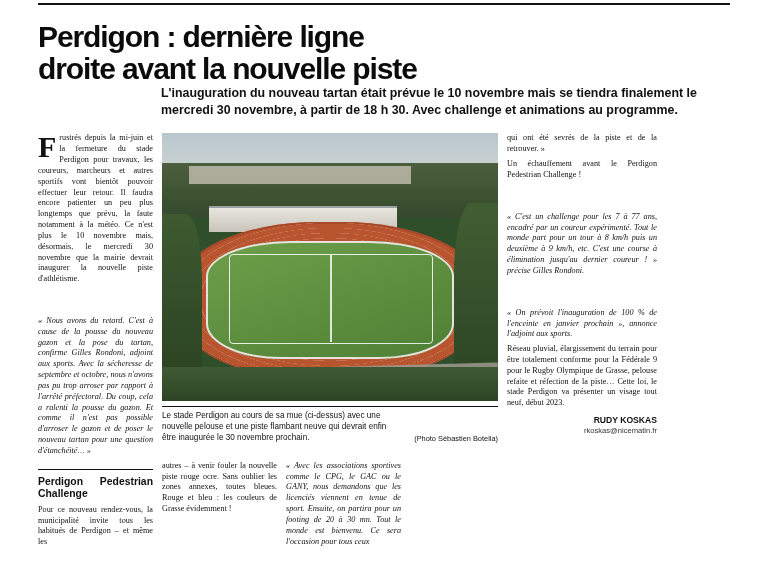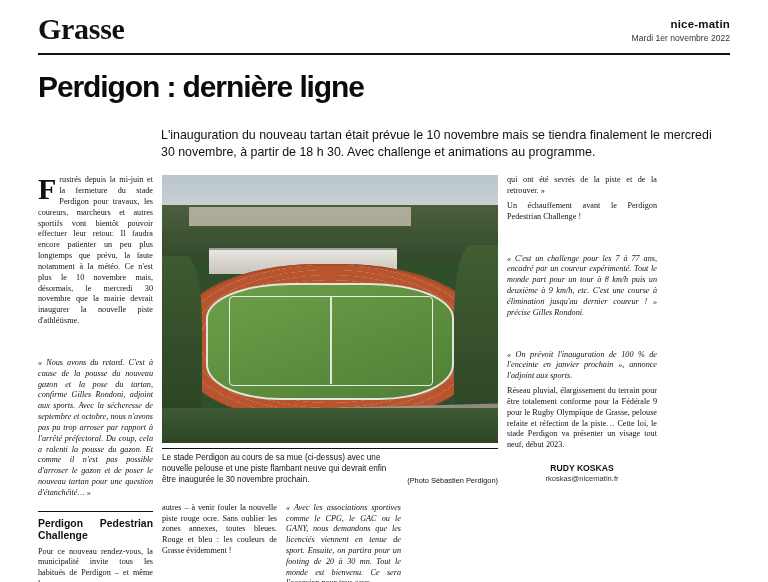--- a/index.html
+++ b/index.html
@@ -68,25 +68,25 @@
     line-height: 1.07;
     letter-spacing: -1.1px;
     color: #0b0b0b;
     margin-top: 16px;
     margin-bottom: 0;
   }
   .headline .line2 { display: block; }
 
   .standfirst {
     font-family: "Liberation Sans", sans-serif;
-    font-weight: normal;
+    font-weight: bold;
     font-size: 12.4px;
     line-height: 1.38;
     color: #111;
-    margin-top: 24px;
+    margin-top: 0;
     width: 565px;
     margin-left: 123px;
   }
 
   
   .content {
     display: flex;
     margin-top: 14px;
     gap: 9px;
   }
@@ -233,45 +233,39 @@
     color: #111;
     margin: 8px 0 5px 0;
     padding-top: 6px;
     border-top: 1.6px solid #111;
   }
   .cb { width: 115px; font-size: 8.2px; line-height: 1.32; text-align: justify; }
   .cb p { margin: 0 0 4px 0; }
   .cb p.italic { font-style: italic; }
 
   .byline {
-    margin-top: 12px;
-    text-align: center;
+    margin-top: 6px;
+    text-align: right;
     font-family: "Liberation Sans", sans-serif;
   }
   .byline .name { font-weight: bold; font-size: 8.6px; color: #111; }
   .byline .mail { font-size: 7.6px; color: #333; }
 
   .bottom-row { display: flex; gap: 9px; }
 </style>
 </head>
 <body>
 
 <div class="page">
 
-  <div class="masthead">
-    <div class="section-title">Grasse</div>
-    <div class="masthead-right">
-      <div class="brand">nice-matin</div>
-      <div class="issue-date">Mardi 1er novembre 2022</div>
-    </div>
-  </div>
   <div class="rule-thick"></div>
 
   <h1 class="headline">
     <span>Perdigon : dernière ligne</span>
+    <span class="line2">droite avant la nouvelle piste</span>
   </h1>
 
   <div class="standfirst">L'inauguration du nouveau tartan était prévue le 10 novembre mais se tiendra finalement le mercredi 30 novembre, à partir de 18 h 30. Avec challenge et animations au programme.</div>
 
   <div class="content">
 
     <div class="col col-left">
       <p class="dropcap">Frustrés depuis la mi-juin et la fermeture du stade Perdigon pour travaux, les coureurs, marcheurs et autres sportifs vont bientôt pouvoir effectuer leur retour. Il faudra encore patienter un peu plus longtemps que prévu, la faute notamment à la météo. Ce n'est plus le 10 novembre mais, désormais, le mercredi 30 novembre que la mairie devrait inaugurer la nouvelle piste d'athlétisme.</p>
       <p class="italic">« Nous avons du retard. C'est à cause de la pousse du nouveau gazon et la pose du tartan, confirme Gilles Rondoni, adjoint aux sports. Avec la sécheresse de septembre et octobre, nous n'avons pas pu trop arroser par rapport à l'arrêté préfectoral. Du coup, cela a ralenti la pousse du gazon. Et comme il n'est pas possible d'arroser le gazon et de poser le nouveau tartan pour une question d'étanchéité… »</p>
     </div>
@@ -288,21 +282,21 @@
         <div class="infield"></div>
         <div class="pitch-lines"></div>
         <div class="pitch-mid"></div>
         <div class="left-trees"></div>
         <div class="right-trees"></div>
         <div class="fg-road"></div>
         <div class="foreground"></div>
       </div>
       <div class="caption">
         <div>Le stade Perdigon au cours de sa mue (ci-dessus) avec une nouvelle pelouse et une piste flambant neuve qui devrait enfin être inaugurée le 30 novembre prochain.</div>
-        <div class="credit">(Photo Sébastien Perdigon)</div>
+        <div class="credit">(Photo Sébastien Botella)</div>
       </div>
     </div>
 
     <div class="col col-right">
       <p>qui ont été sevrés de la piste et de la retrouver. »</p>
       <p>Un échauffement avant le Perdigon Pedestrian Challenge !</p>
       <p class="italic">« C'est un challenge pour les 7 à 77 ans, encadré par un coureur expérimenté. Tout le monde part pour un tour à 8 km/h puis un deuxième à 9 km/h, etc. C'est une course à élimination jusqu'au dernier coureur ! » précise Gilles Rondoni.</p>
       <p class="italic">« On prévoit l'inauguration de 100 % de l'enceinte en janvier prochain », annonce l'adjoint aux sports.</p>
       <p>Réseau pluvial, élargissement du terrain pour être totalement conforme pour la Fédérale 9 pour le Rugby Olympique de Grasse, pelouse refaite et réfection de la piste… Cette loi, le stade Perdigon va présenter un visage tout neuf, début 2023.</p>
       <div class="byline">

